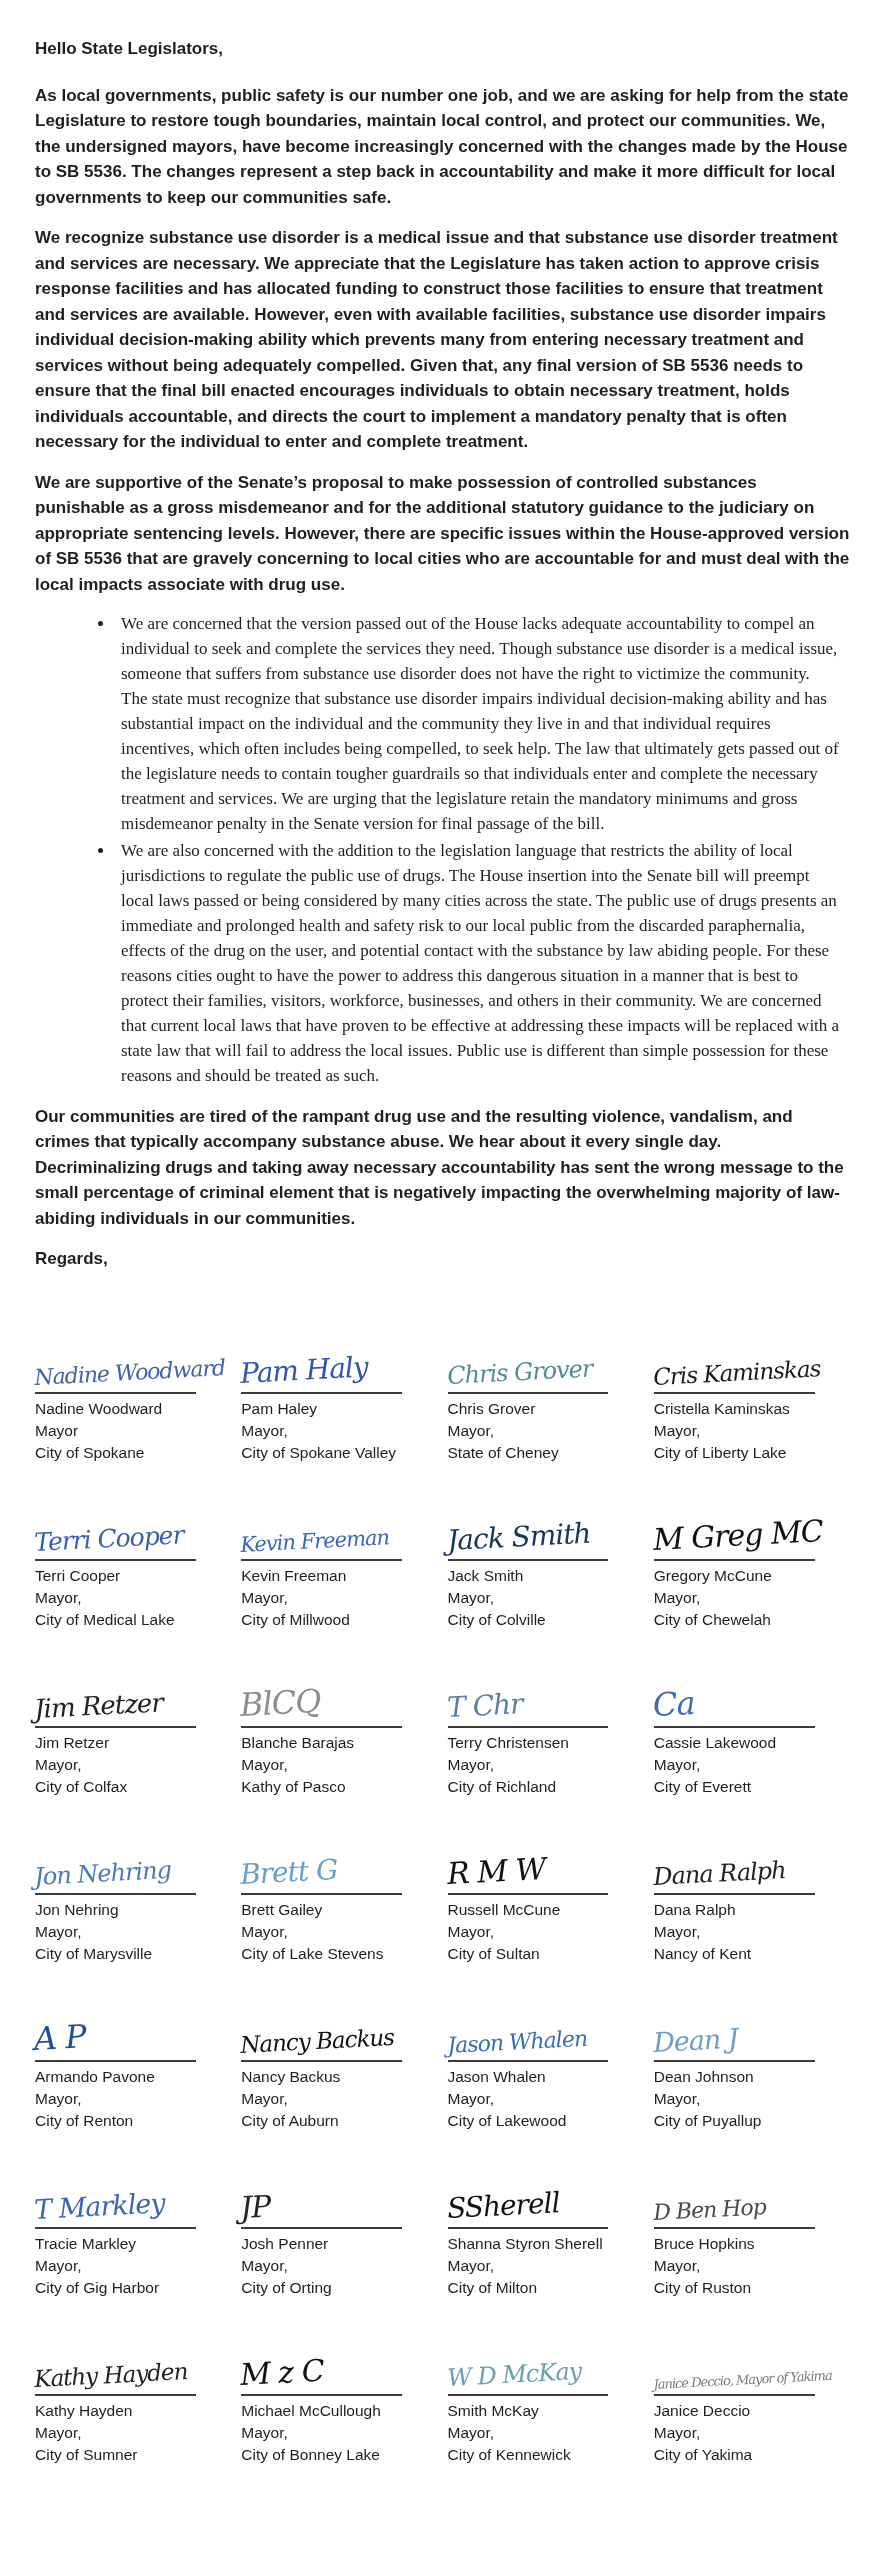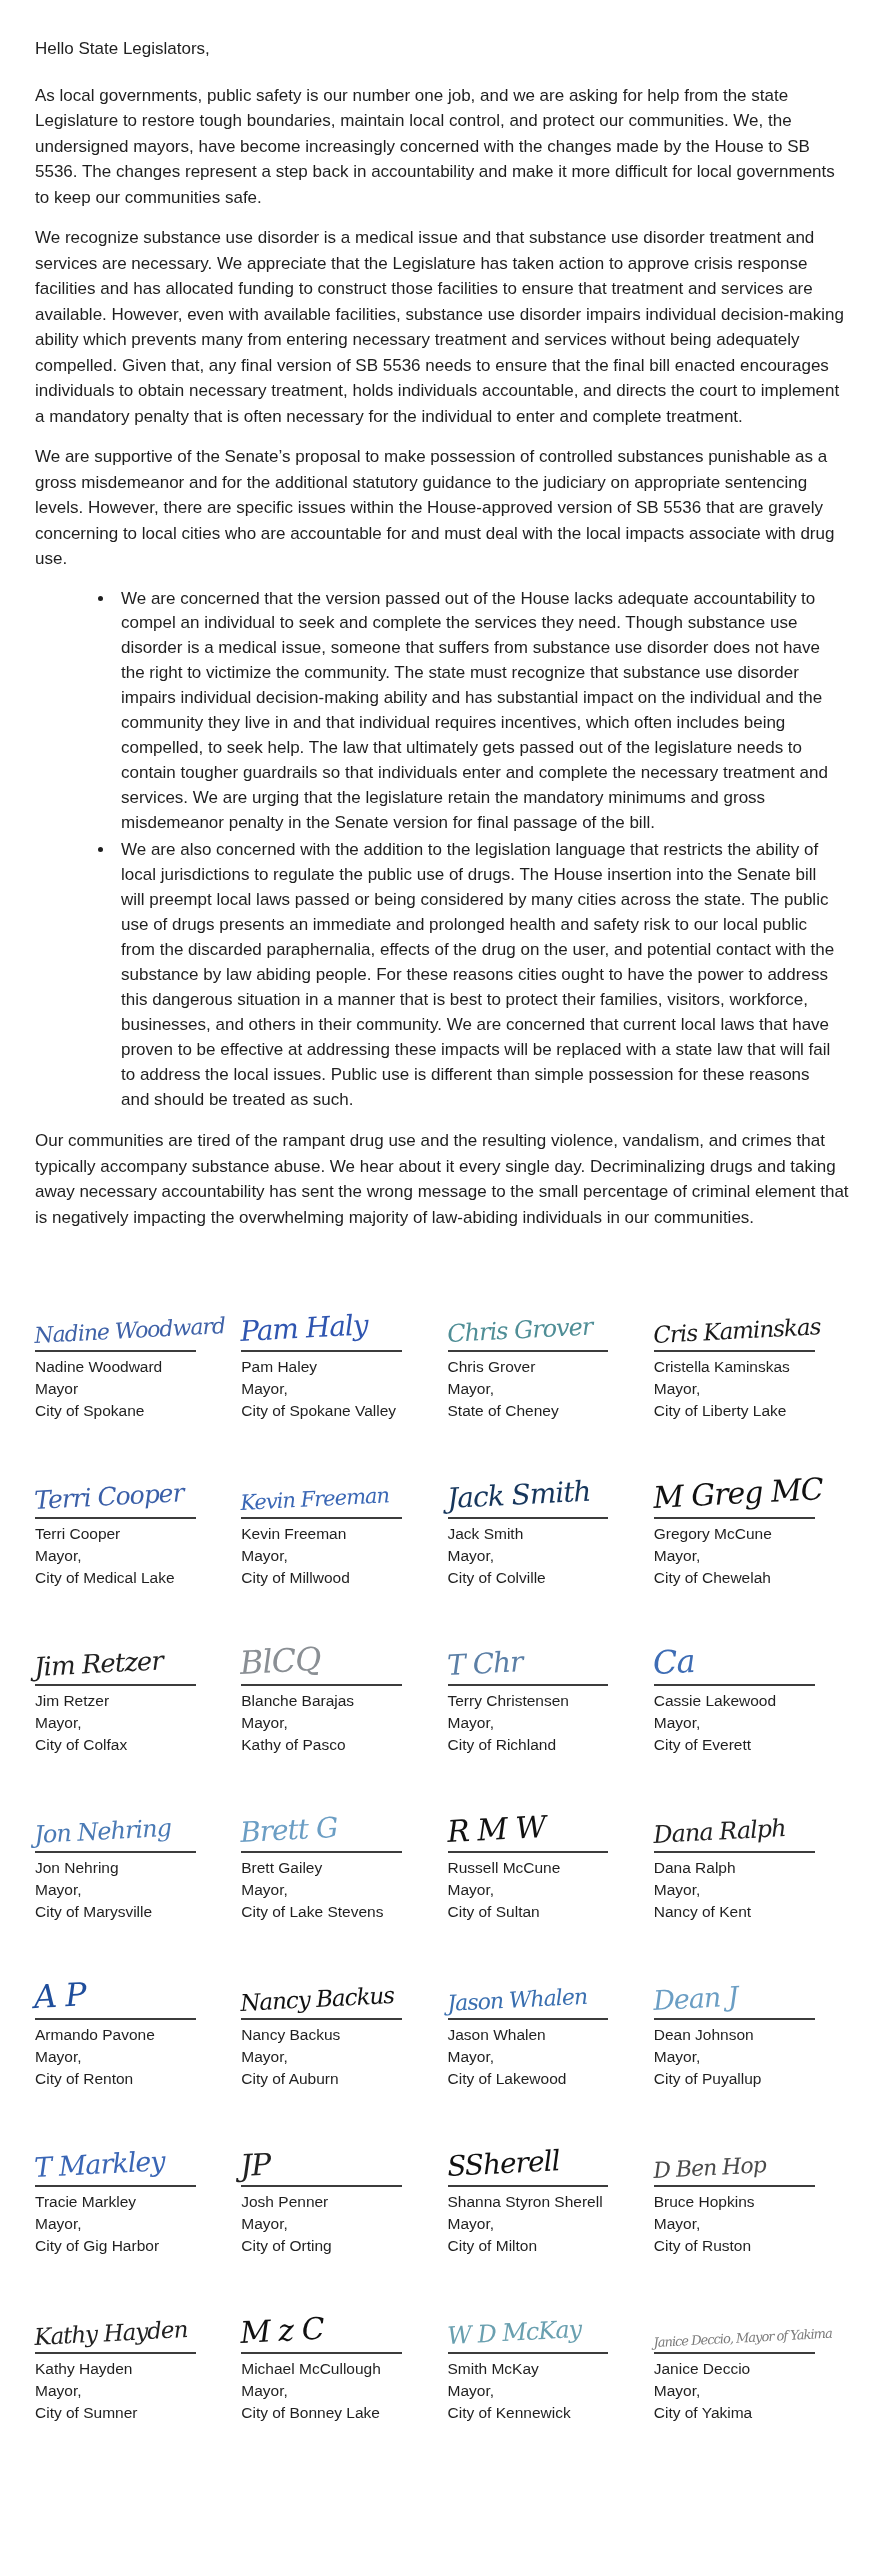--- a/index.html
+++ b/index.html
@@ -12,26 +12,28 @@
     font-family:"Liberation Sans","DejaVu Sans",sans-serif;
     color:#1f1f1f;
     box-sizing:border-box;
     padding:36px 36px 0 35px;
   }
   .letter p{
     margin:0 0 15px 0;
     font-size:17px;
     line-height:1.5;
     text-align:left;
+    font-weight:bold;
   }
   .greeting{margin-bottom:21px !important;}
   ul.points{
     margin:8px 0 15px 0;
     padding:0 0 0 80px;
     list-style:disc;
+    font-family:Liberation Serif, serif;
   }
   ul.points li{
     font-size:17px;
     line-height:1.47;
     margin:0 0 2px 0;
     padding-left:6px;
     padding-right:10px;
   }
   .signoff{margin-top:4px !important;}
   .sig-grid{
@@ -72,20 +74,21 @@
   <div class="letter">
     <p class="greeting">Hello State Legislators,</p>
     <p>As local governments, public safety is our number one job, and we are asking for help from the state Legislature to restore tough boundaries, maintain local control, and protect our communities. We, the undersigned mayors, have become increasingly concerned with the changes made by the House to SB 5536. The changes represent a step back in accountability and make it more difficult for local governments to keep our communities safe.</p>
     <p>We recognize substance use disorder is a medical issue and that substance use disorder treatment and services are necessary. We appreciate that the Legislature has taken action to approve crisis response facilities and has allocated funding to construct those facilities to ensure that treatment and services are available. However, even with available facilities, substance use disorder impairs individual decision-making ability which prevents many from entering necessary treatment and services without being adequately compelled. Given that, any final version of SB 5536 needs to ensure that the final bill enacted encourages individuals to obtain necessary treatment, holds individuals accountable, and directs the court to implement a mandatory penalty that is often necessary for the individual to enter and complete treatment.</p>
     <p>We are supportive of the Senate’s proposal to make possession of controlled substances punishable as a gross misdemeanor and for the additional statutory guidance to the judiciary on appropriate sentencing levels. However, there are specific issues within the House-approved version of SB 5536 that are gravely concerning to local cities who are accountable for and must deal with the local impacts associate with drug use.</p>
     <ul class="points">
       <li>We are concerned that the version passed out of the House lacks adequate accountability to compel an individual to seek and complete the services they need. Though substance use disorder is a medical issue, someone that suffers from substance use disorder does not have the right to victimize the community. The state must recognize that substance use disorder impairs individual decision-making ability and has substantial impact on the individual and the community they live in and that individual requires incentives, which often includes being compelled, to seek help. The law that ultimately gets passed out of the legislature needs to contain tougher guardrails so that individuals enter and complete the necessary treatment and services. We are urging that the legislature retain the mandatory minimums and gross misdemeanor penalty in the Senate version for final passage of the bill.</li>
       <li>We are also concerned with the addition to the legislation language that restricts the ability of local jurisdictions to regulate the public use of drugs. The House insertion into the Senate bill will preempt local laws passed or being considered by many cities across the state. The public use of drugs presents an immediate and prolonged health and safety risk to our local public from the discarded paraphernalia, effects of the drug on the user, and potential contact with the substance by law abiding people. For these reasons cities ought to have the power to address this dangerous situation in a manner that is best to protect their families, visitors, workforce, businesses, and others in their community.  We are concerned that current local laws that have proven to be effective at addressing these impacts will be replaced with a state law that will fail to address the local issues. Public use is different than simple possession for these reasons and should be treated as such.</li>
     </ul>
     <p>Our communities are tired of the rampant drug use and the resulting violence, vandalism, and crimes that typically accompany substance abuse. We hear about it every single day. Decriminalizing drugs and taking away necessary accountability has sent the wrong message to the small percentage of criminal element that is negatively impacting the overwhelming majority of law-abiding individuals in our communities.</p>
+    <p class="signoff">Regards,</p>
   </div>
 
   <div class="sig-grid">
       <div class="sig-block">
         <div class="sig-script" style="color: rgb(63, 98, 168); font-size: 22px;">Nadine Woodward</div>
         <div class="sig-line"></div>
         <div class="sig-name">Nadine Woodward</div>
         <div class="sig-title">Mayor</div>
         <div class="sig-city">City of Spokane</div>
       </div>

